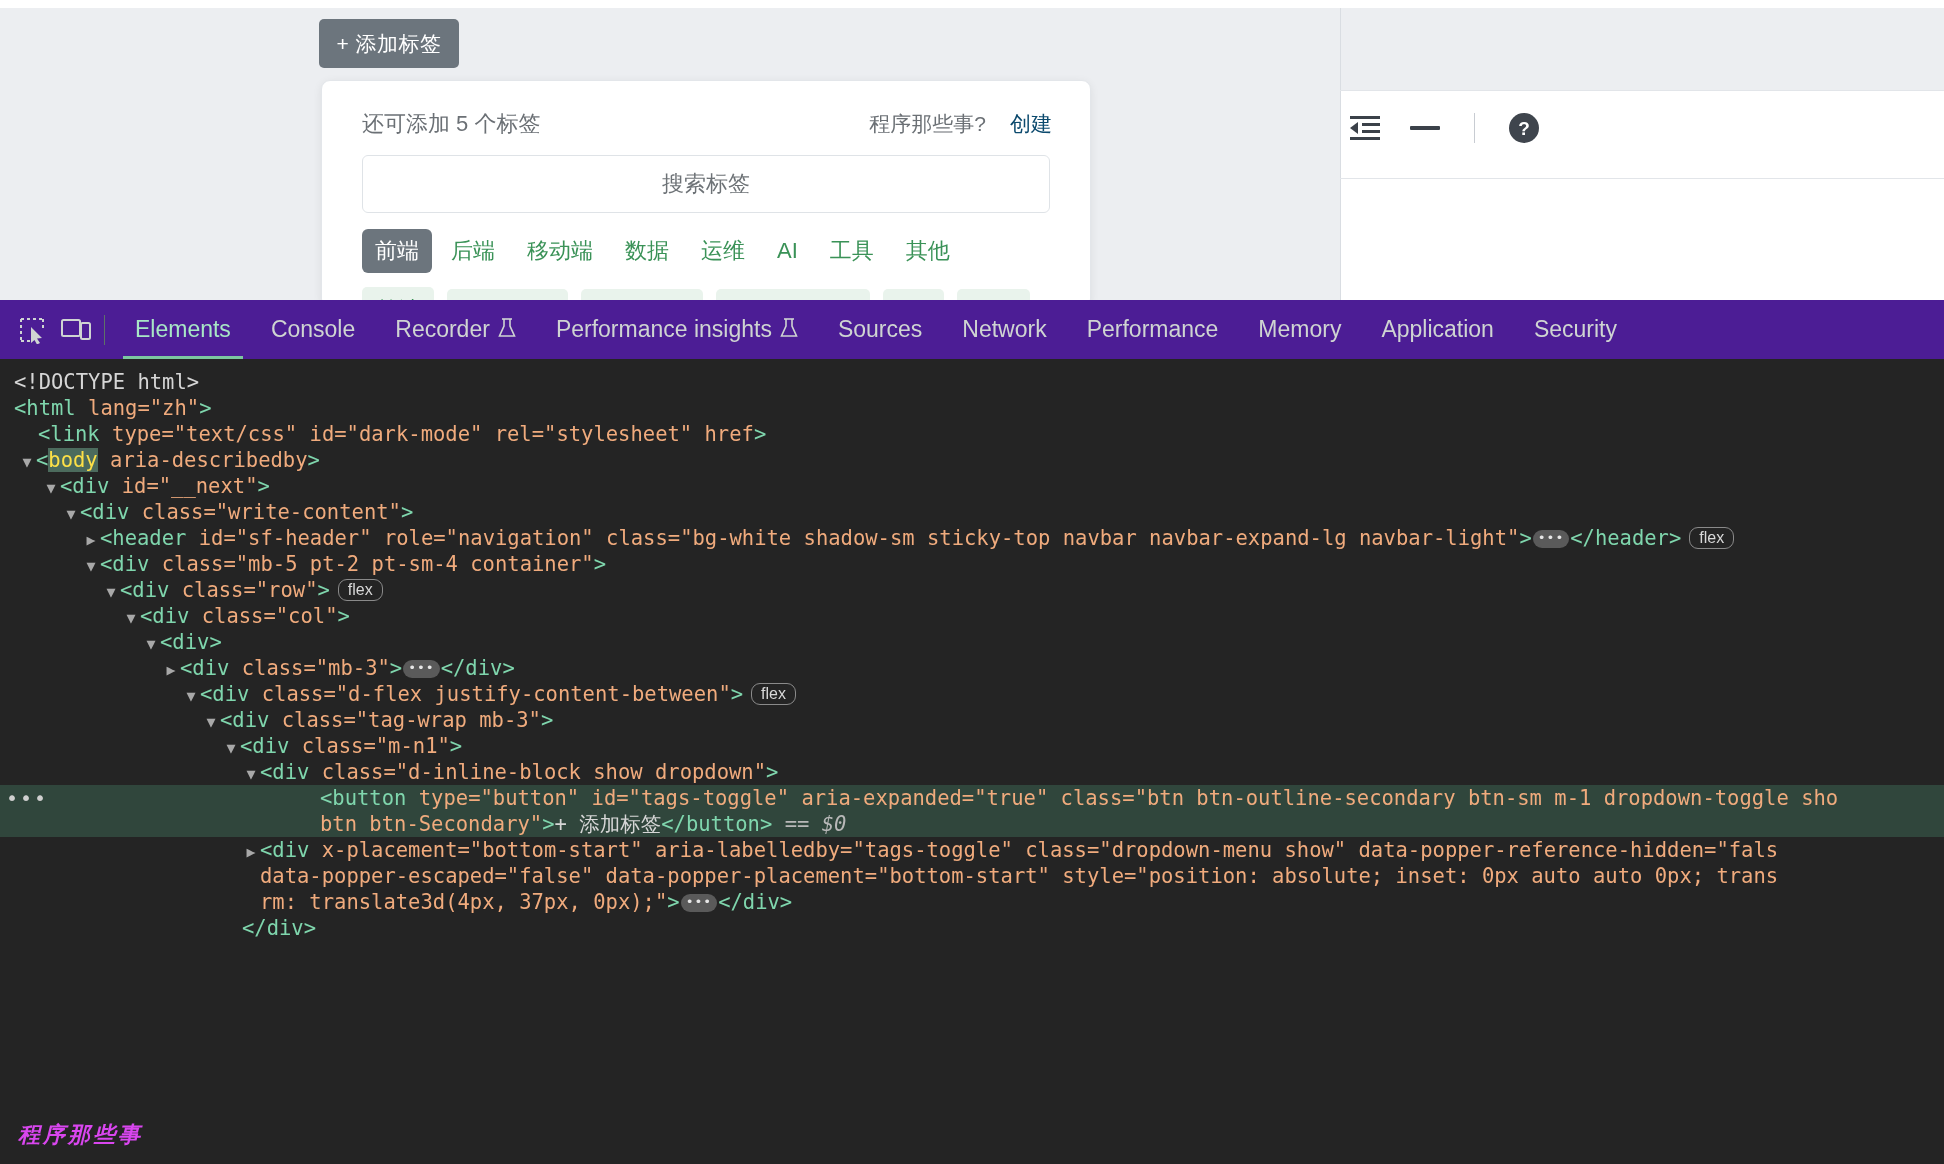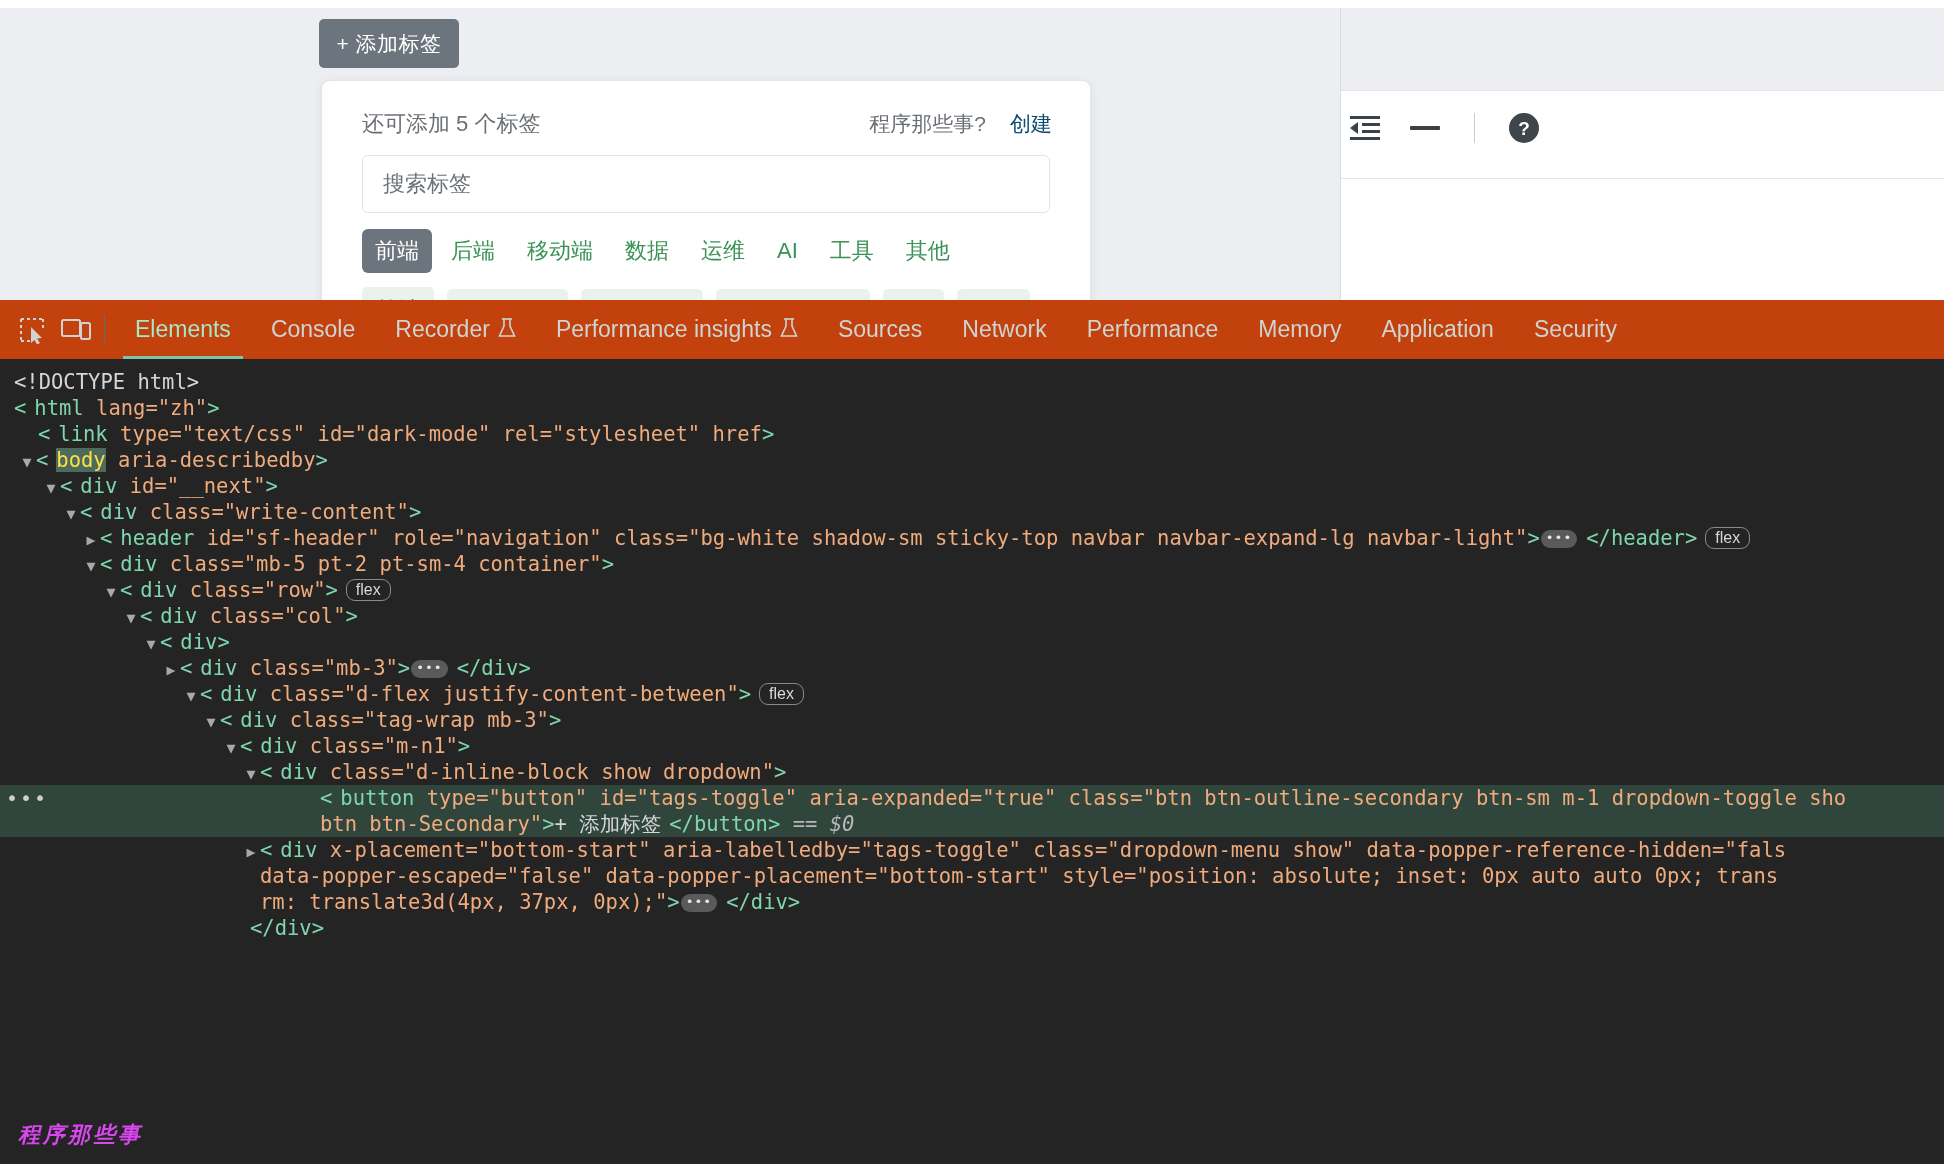--- a/index.html
+++ b/index.html
@@ -155,20 +155,21 @@
     box-sizing: border-box;
   }
   .dd-search input {
     border: none;
     outline: none;
     width: 100%;
     font-size: 22px;
     color: #2c3034;
     font-family: "Liberation Sans", "DejaVu Sans", sans-serif;
     background: transparent;
+    text-align: center;
   }
   .dd-search input::placeholder { color: #6d7276; }
 
   .dd-cats {
     display: flex;
     align-items: center;
     gap: 6px;
     margin: 16px 0 0 40px;
   }
   .dd-cat {
@@ -205,21 +206,21 @@
     position: absolute;
     left: 0;
     top: 300px;
     width: 1944px;
     height: 864px;
     background: #242424;
     overflow: hidden;
   }
   .dt-tabbar {
     height: 59px;
-    background: #c2410c;
+    background: #4c1d95;
     display: flex;
     align-items: center;
     padding-left: 10px;
     box-sizing: border-box;
     position: relative;
   }
   .dt-icon-btn {
     width: 44px;
     height: 44px;
     display: flex;
@@ -283,21 +284,21 @@
     background: #30463c;
   }
   .ind { display: inline-block; }
   .tw {
     display: inline-block;
     width: 18px;
     color: #a8a8a8;
     font-size: 15px;
     text-align: center;
   }
-  .tagname { color: #7fd6ad; margin-left: 8px; }
+  .tagname { color: #7fd6ad; }
   .punct { color: #7fd6ad; }
   .attrname { color: #f0ab7d; }
   .attrval { color: #f0ab7d; }
   .txt { color: #d6d6d6; }
   .eq0 { color: #b8b8b8; font-style: italic; }
   .ellipsis-badge {
     display: inline-block;
     background: #5a5a5a;
     color: #e6e6e6;
     border-radius: 9px;

